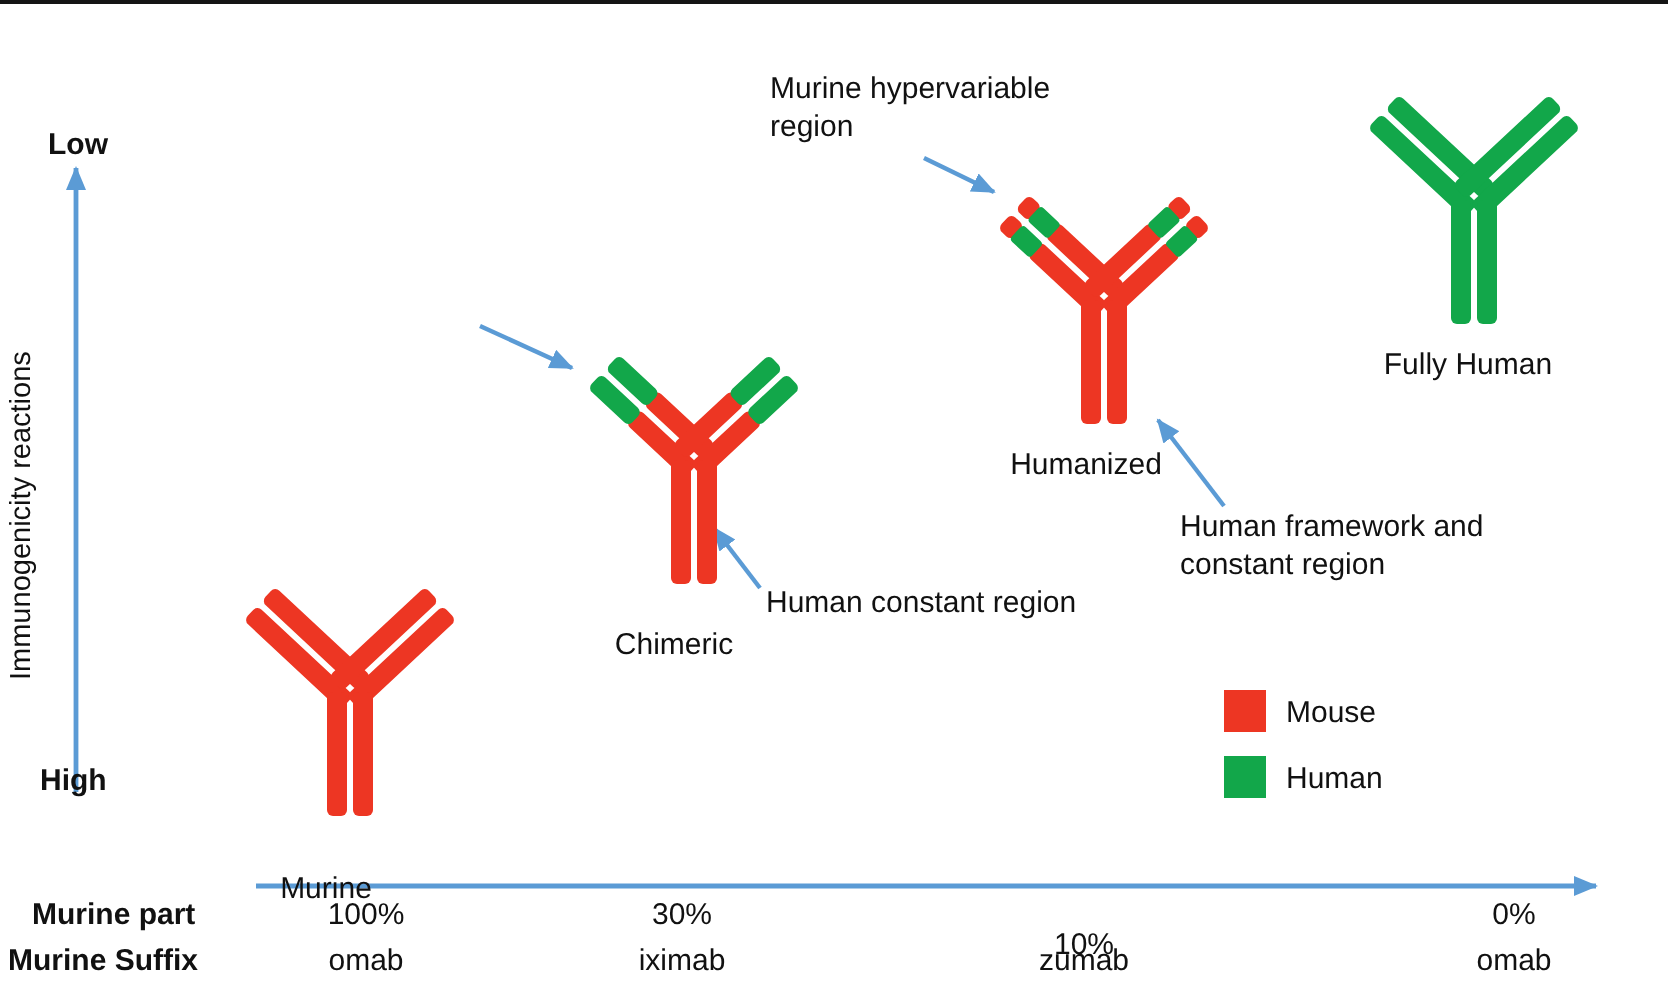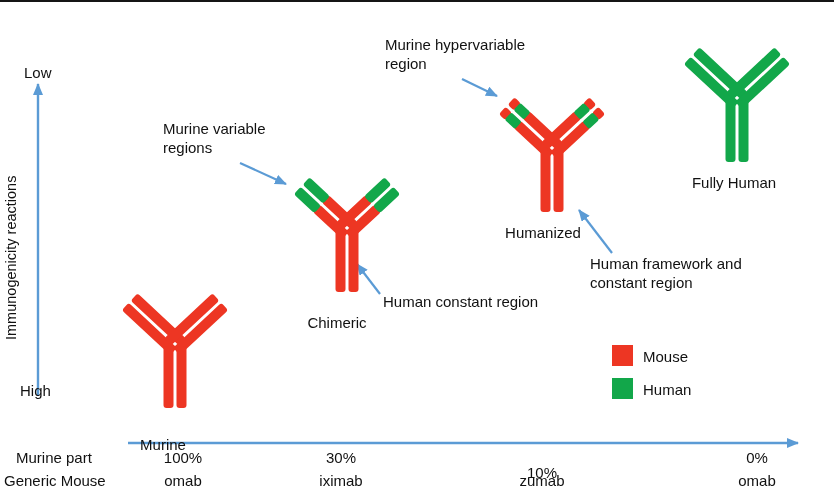--- a/index.html
+++ b/index.html
@@ -7,21 +7,21 @@
     --human:#12A74A;
     --arrow:#5B9BD5;
     --text:#111111;
   }
   *{margin:0;padding:0;box-sizing:border-box;}
   body{font-family:"Liberation Sans",sans-serif;background:#ffffff;}
   .canvas{position:relative;width:834px;height:504px;background:#fff;overflow:hidden;border-top:2px solid #151515;}
   .overlay{position:absolute;left:0;top:0;width:834px;height:504px;pointer-events:none;}
   .antibody{position:absolute;}
   .lbl{position:absolute;color:var(--text);font-size:15px;white-space:nowrap;}
-  .bold{font-weight:normal;}
+  .bold{font-weight:bold;}
   .ctr{text-align:center;width:100px;}
   .ann{position:absolute;font-size:15px;line-height:1.28;color:var(--text);}
   .rot{position:absolute;left:3px;top:338px;width:270px;transform:rotate(-90deg);transform-origin:0 0;font-size:14.5px;color:var(--text);}
   .swatch{position:absolute;width:21px;height:21px;}
   .swatch.mouse{background:var(--mouse);}
   .swatch.human{background:var(--human);}
 </style>
 </head>
 <body>
 
@@ -106,32 +106,31 @@
     </g>
     <g transform="rotate(47 75 64)">
       <rect x="63.5" y="2" width="10" height="66" rx="3" fill="var(--human)"></rect>
       <rect x="76.5" y="2" width="10" height="66" rx="3" fill="var(--human)"></rect>
     </g>
     <rect x="63.5" y="66" width="10" height="62" rx="3" fill="var(--human)"></rect>
     <rect x="76.5" y="66" width="10" height="62" rx="3" fill="var(--human)"></rect>
   </svg>
   <div class="lbl ctr" style="left:684px;top:172px">Fully Human</div>
 
-  <div class="ann" style="left:163px;top:117px;width:122px">Murine variable regions</div>
   <div class="ann" style="left:385px;top:33px;width:162px">Murine hypervariable region</div>
   <div class="ann" style="left:383px;top:290px;width:200px">Human constant region</div>
   <div class="ann" style="left:590px;top:252px;width:182px">Human framework and constant region</div>
 
   <div class="swatch mouse" style="left:612px;top:343px"></div>
   <div class="lbl" style="left:643px;top:346px">Mouse</div>
   <div class="swatch human" style="left:612px;top:376px"></div>
   <div class="lbl" style="left:643px;top:379px">Human</div>
 
   <div class="lbl bold" style="left:16px;top:447px">Murine part</div>
-  <div class="lbl bold" style="left:4px;top:470px">Generic Mouse</div>
+  <div class="lbl bold" style="left:4px;top:470px">Murine Suffix</div>
 
   <div class="lbl ctr" style="left:133px;top:447px">100%</div>
   <div class="lbl ctr" style="left:291px;top:447px">30%</div>
   <div class="lbl ctr" style="left:492px;top:462px">10%</div>
   <div class="lbl ctr" style="left:707px;top:447px">0%</div>
 
   <div class="lbl ctr" style="left:133px;top:470px">omab</div>
   <div class="lbl ctr" style="left:291px;top:470px">iximab</div>
   <div class="lbl ctr" style="left:492px;top:470px">zumab</div>
   <div class="lbl ctr" style="left:707px;top:470px">omab</div>

